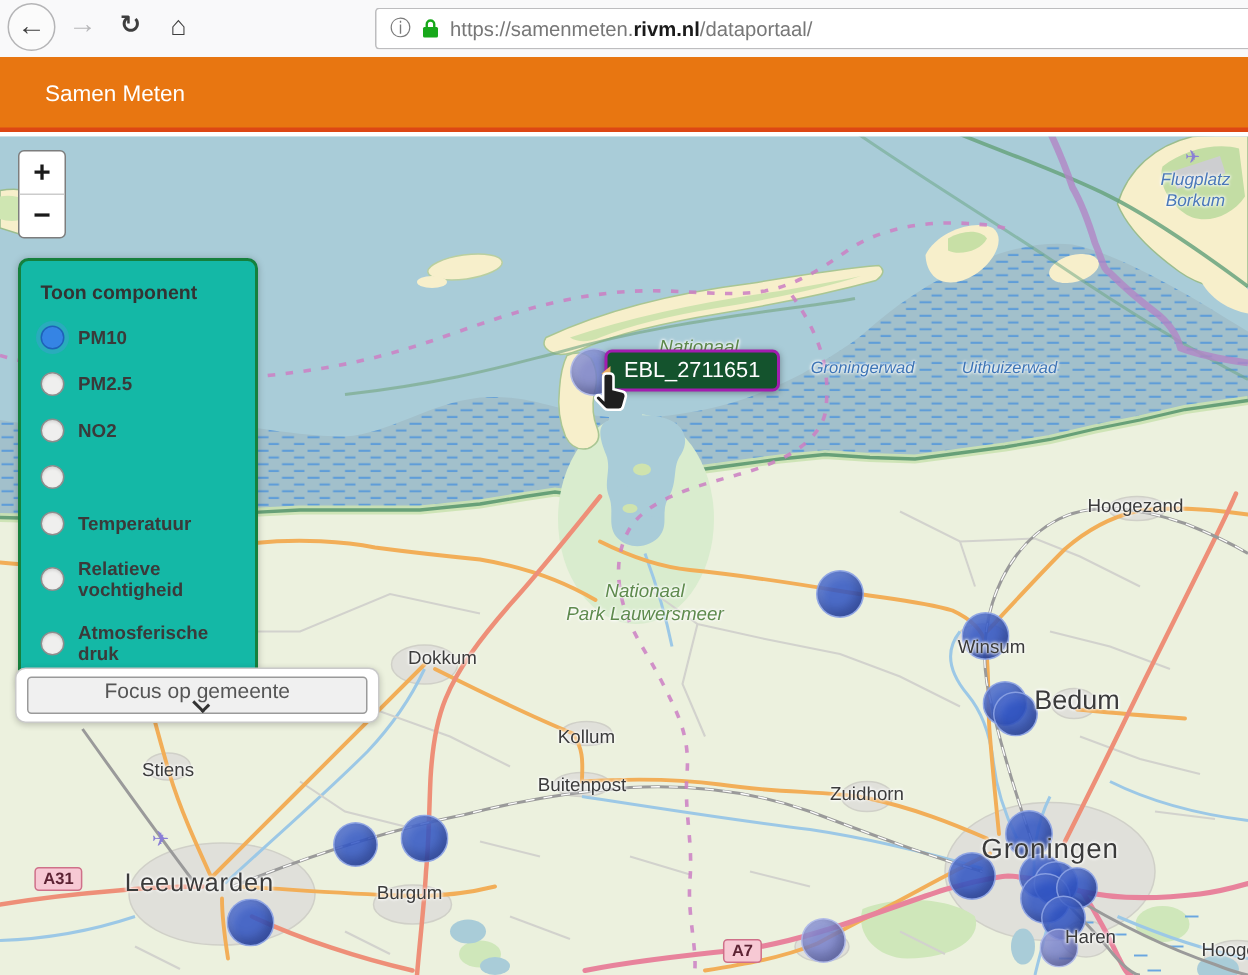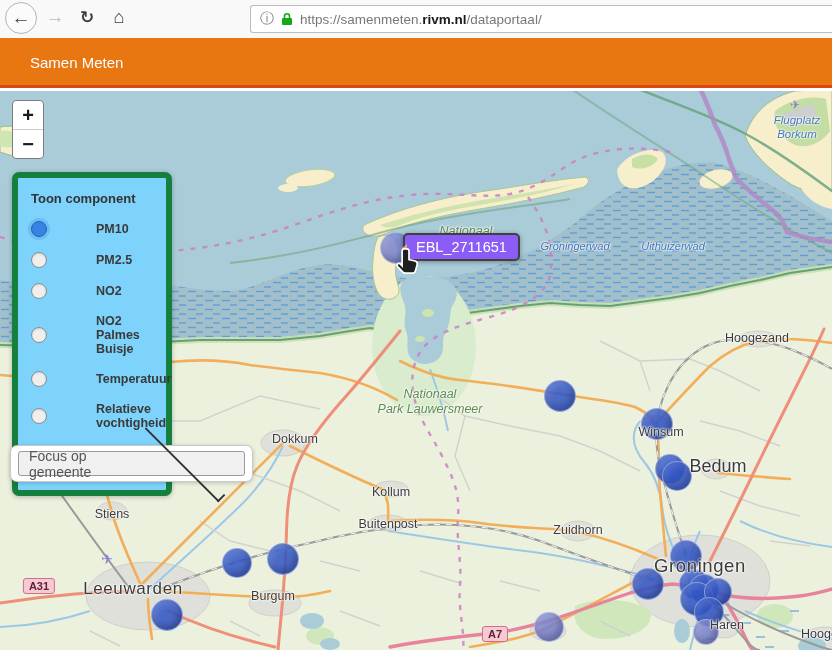--- a/index.html
+++ b/index.html
@@ -39,52 +39,52 @@
   .mlabel.airfield{color:#4a78b8;font-style:italic;font-size:11.5px;}
   .mlabel.plane{color:#8a7fd6;font-style:normal;text-shadow:none;}
   .shield{position:absolute;transform:translate(-50%,-50%);background:#f7c9d4;border:1.5px solid #cf7089;
           color:#5c2333;font-size:11px;font-weight:bold;padding:1px 5px;border-radius:3px;}
 
   .marker{position:absolute;transform:translate(-50%,-50%);border-radius:50%;
           background:rgba(50,86,195,.87);border:1.5px solid rgba(215,228,255,.5);
           box-shadow:inset -3px -4px 7px rgba(0,0,40,.28),inset 3px 4px 6px rgba(255,255,255,.14);}
   .marker.light{background:rgba(116,126,204,.82);}
 
-  .tooltip{position:absolute;left:403px;top:142px;background:#8b5cf6;border:2px solid #404040;
+  .tooltip{position:absolute;left:403px;top:142px;background:#14532d;border:2px solid #a21caf;
            border-radius:5px;color:#fff;font-size:14.5px;padding:4px 11px;white-space:nowrap;
            box-shadow:0 1px 5px rgba(0,0,0,.35);}
   .tooltip:before{content:"";position:absolute;left:-9px;top:9px;border:5px solid transparent;
                   border-right:6px solid #e6ad67;}
   .cursor{position:absolute;left:394px;top:156px;pointer-events:none;}
 
   
   .zoomctl{position:absolute;left:12px;top:9px;width:30px;background:#fff;border:1px solid #7d7d7d;
            border-radius:4px;overflow:hidden;}
   .zoomctl .zbtn{height:28px;display:flex;align-items:center;justify-content:center;
                  font-size:20px;font-weight:bold;color:#1a1a1a;cursor:pointer;}
   .zoomctl .zbtn:first-child{border-bottom:1px solid #ccc;}
 
   
-  .panel{position:absolute;left:12px;top:81px;width:160px;background:#7dd3fc;border:6px solid #15803d;
+  .panel{position:absolute;left:12px;top:81px;width:160px;background:#14b8a6;border:2px solid #15803d;
          border-radius:7px;box-shadow:0 1px 5px rgba(0,0,0,.25);box-sizing:border-box;
          padding:13px 10px 2px 13px;}
   .panel-title{font-size:13px;font-weight:bold;color:#333;margin-bottom:15px;}
   .comp-row{display:flex;align-items:center;gap:9px;margin-bottom:15px;cursor:pointer;}
   .radio{width:16px;height:16px;border-radius:50%;flex:0 0 16px;box-sizing:border-box;
          background:#efefee;border:1px solid #8d8d8d;box-shadow:inset 0 1px 2px rgba(0,0,0,.12);}
   .comp-row.selected .radio{background:#3584e4;border-color:#1e62b8;
          box-shadow:0 0 0 3px rgba(80,150,230,.35);}
-  .comp-label{font-size:12.5px;font-weight:bold;color:#3a3a3a;margin-left:40px;}
+  .comp-label{font-size:12.5px;font-weight:bold;color:#3a3a3a;}
 
   
   .gemeente-wrap{position:absolute;left:10px;top:354px;width:243px;height:37px;background:#fff;
                  border:1px solid #c9c9c9;border-radius:7px;box-shadow:0 1px 4px rgba(0,0,0,.2);
                  box-sizing:border-box;display:flex;align-items:center;justify-content:center;}
   .gemeente-select{width:227px;height:25px;background:#f0f0f0;border:1px solid #9a9a9a;border-radius:3px;
-                   display:flex;align-items:center;padding:0 10px;box-sizing:border-box;cursor:pointer;}
+                   display:flex;align-items:center;padding:0 10px;box-sizing:border-box;cursor:pointer;flex-direction:column;}
   .gemeente-select span{font-size:14px;color:#555;flex:1;}
   .chev{width:8px;height:8px;border-right:2px solid #333;border-bottom:2px solid #333;
         transform:rotate(45deg) translateY(-3px);}
 </style>
 </head>
 <body>
 
 <div class="chrome">
   <div class="nav-btn back">←</div>
   <div class="nav-btn fwd">→</div>
@@ -361,21 +361,20 @@
         <div class="comp-row">
           <span class="radio"></span>
           <span class="comp-label">PM2.5</span>
         </div>
         <div class="comp-row">
           <span class="radio"></span>
           <span class="comp-label">NO2</span>
         </div>
         <div class="comp-row">
           <span class="radio"></span>
-          <span class="comp-label">NO2 Palmes Buisje</span>
         </div>
         <div class="comp-row">
           <span class="radio"></span>
           <span class="comp-label">Temperatuur</span>
         </div>
         <div class="comp-row">
           <span class="radio"></span>
           <span class="comp-label">Relatieve vochtigheid</span>
         </div>
         <div class="comp-row">

